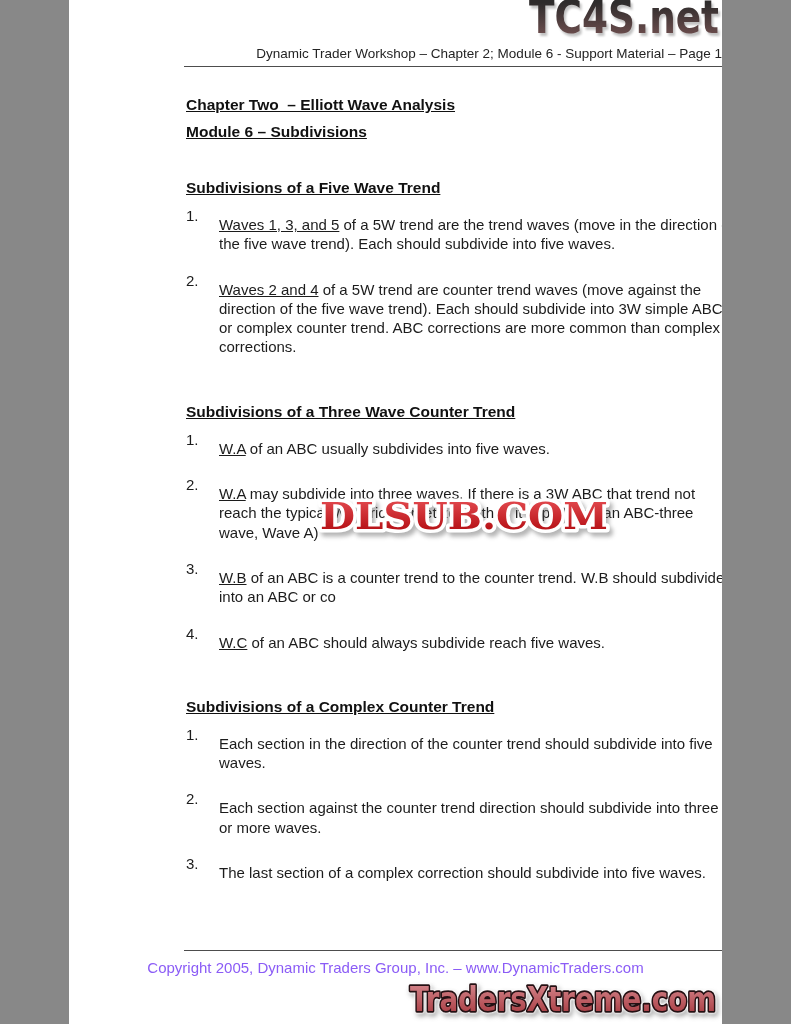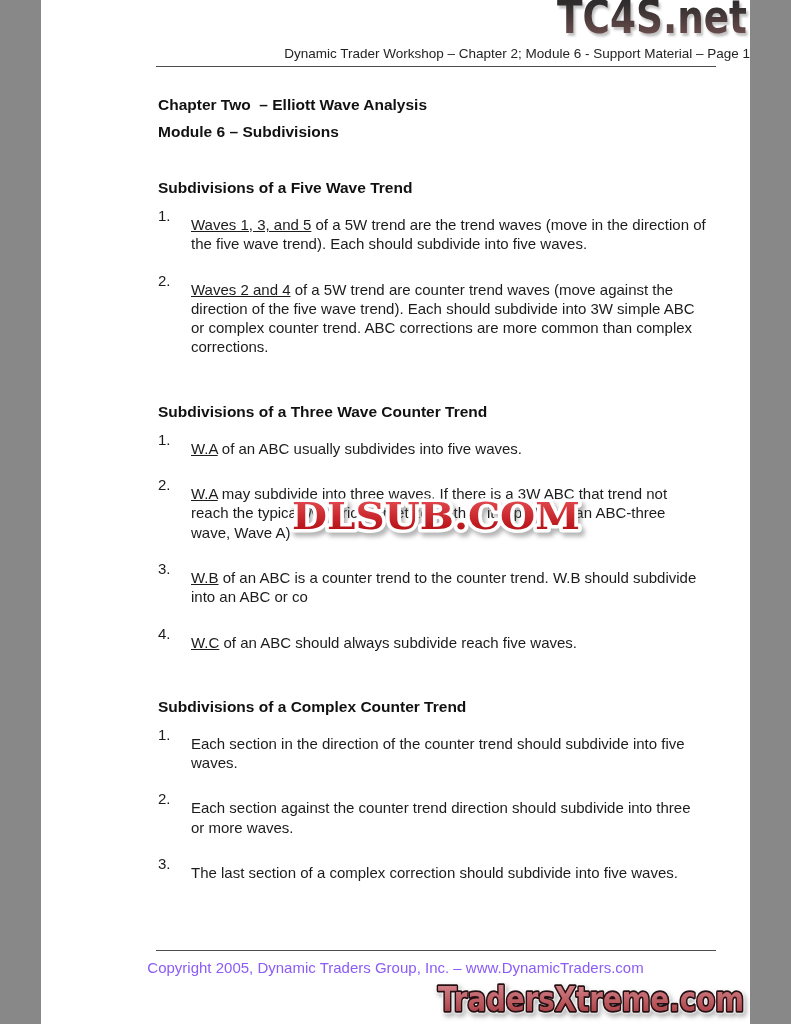--- a/index.html
+++ b/index.html
@@ -1,18 +1,18 @@
 <!DOCTYPE html>
 <html><head>
 <meta charset="utf-8">
 <style>
   html, body { margin: 0; padding: 0; background: #888; }
   .page {
     position: relative;
-    width: 709px;
+    width: 653px;
     height: 1024px;
     margin: 0 auto;
     background: #ffffff;
     overflow: hidden;
     font-family: "Liberation Sans", sans-serif;
     color: #1c1c1c;
   }
 
   
   .running-head {
@@ -48,20 +48,21 @@
     font-size: 15px;
     line-height: 19.3px;
   }
   .content h1, .content h2, .content h3 {
     font-size: 15.5px;
     line-height: 20px;
     font-weight: bold;
     color: #111;
     margin: 0;
     white-space: pre-wrap;
+    text-decoration: underline;
   }
   .content h2 { margin-top: 7px; }
   .content h3 { margin-top: 36px; }
   .li {
     display: flex;
     margin-top: 8px;
   }
   .li .num {
     flex: none;
     width: 24px;

